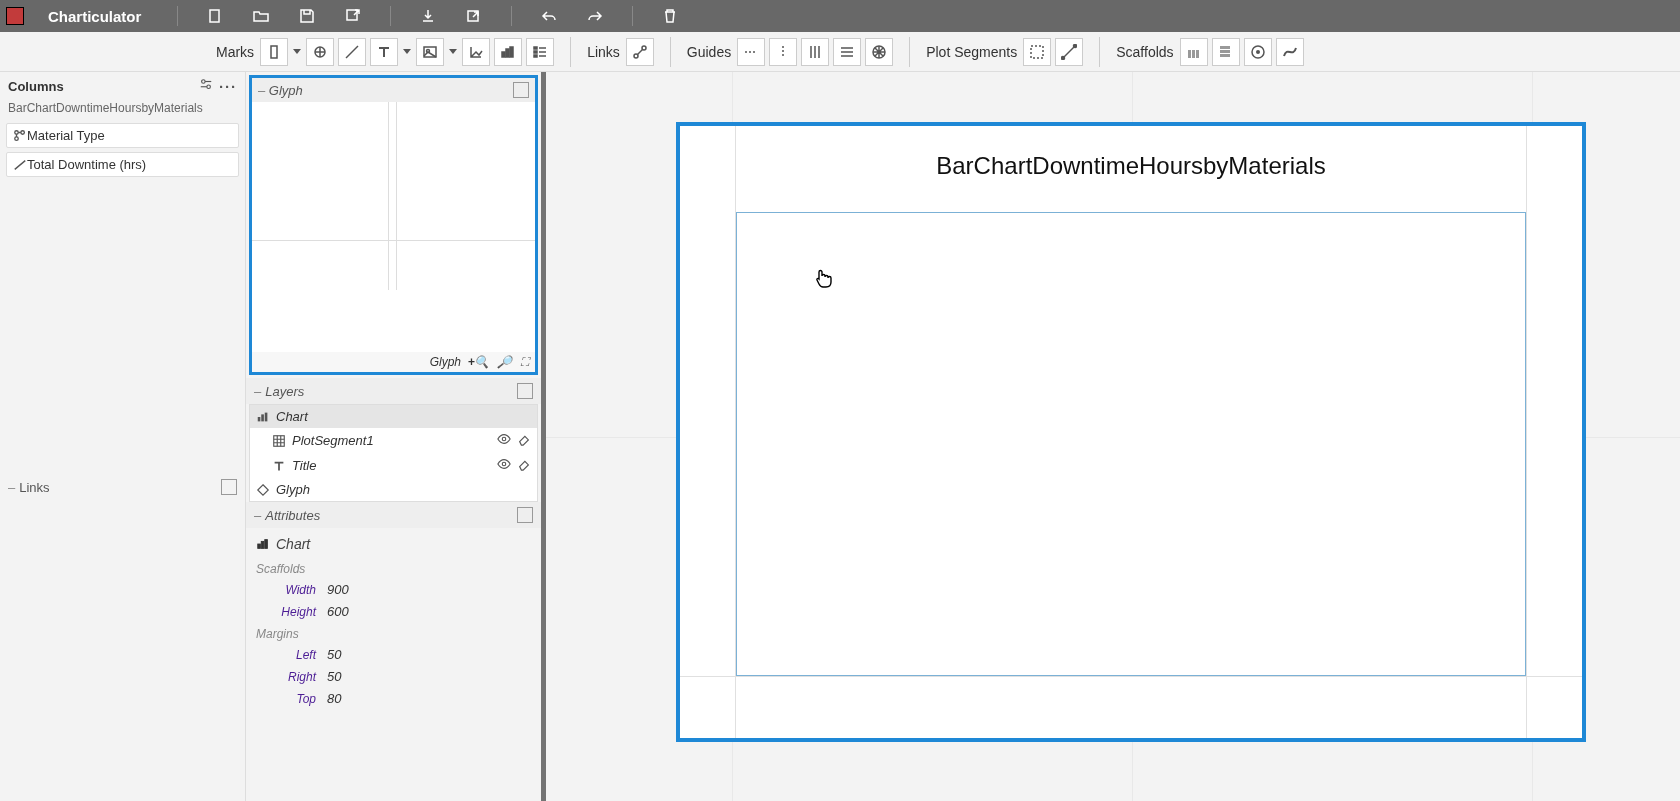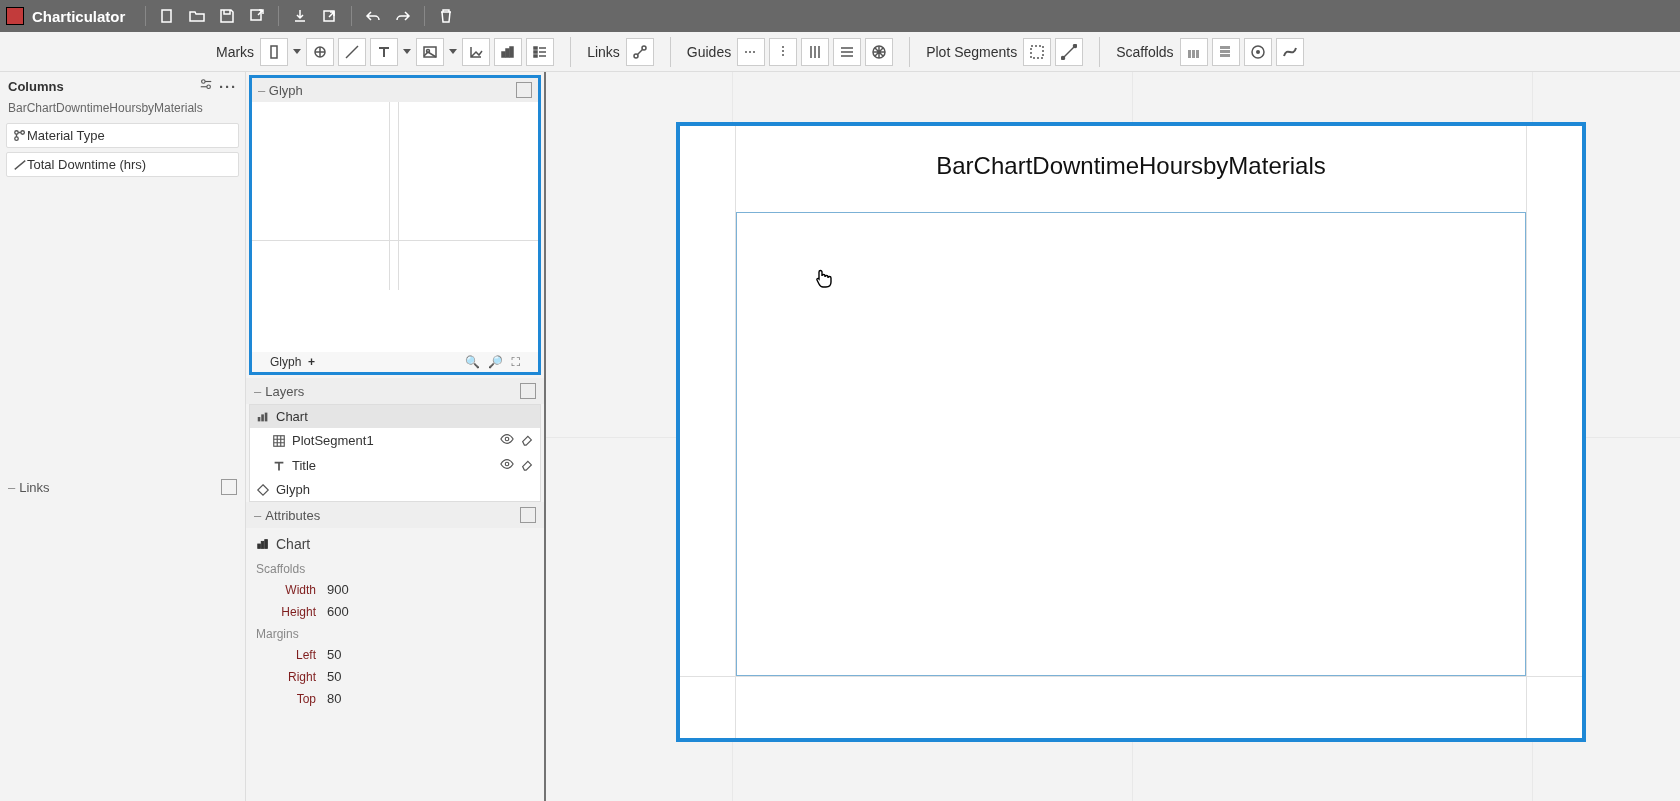--- a/index.html
+++ b/index.html
@@ -12,21 +12,21 @@
     height: 801px;
     overflow: hidden;
   }
   
   .appbar {
     background: #686868;
     height: 32px;
     display: flex;
     align-items: center;
     padding: 0 6px;
-    gap: 4px;
+    gap: 20px;
   }
   .applogo {
     width: 18px; height: 18px;
     background: #c23b3b;
     border: 1px solid #000;
     display: inline-block;
     position: relative;
   }
   .applogo::before, .applogo::after {
     content:""; position:absolute; background:#3b6fc2;
@@ -74,22 +74,23 @@
     background:#f3f3f3;
     display:flex;
     flex-direction:column;
     border-right:1px solid #ddd;
   }
   .midcol {
     width: 300px;
     background:#f3f3f3;
     display:flex;
     flex-direction:column;
-    border-right:2px solid #737373;
+    border-right:5px solid #737373;
     position:relative;
+    font-style:italic;
   }
   .canvascol {
     flex:1;
     background:#f3f3f3;
     position:relative;
     overflow:hidden;
   }
 
   
   .panel-hdr {
@@ -129,22 +130,22 @@
   .glyphbox .ghdr {
     background:#eee; display:flex; align-items:center; justify-content:space-between;
     padding:4px 6px; font-size:13px; color:#555;
   }
   .glyphbox .gbody {
     flex:1; position:relative; background:#fff;
   }
   .glyphbox .gbody .vline { position:absolute; top:0; bottom:25%; width:1px; background:#ddd;}
   .glyphbox .gbody .hline { position:absolute; left:0; right:0; height:1px; background:#ddd;}
   .glyphbox .gfoot {
-    background:#f7f7f7; display:flex; align-items:center; justify-content:space-between;
-    padding:3px 18px; font-size:12px;
+    background:#f7f7f7; display:flex; align-items:center; justify-content:flex-end;
+    padding:3px 6px; font-size:12px;
   }
   .glyphbox .gfoot .ftools { display:flex; gap:8px; color:#555;}
   .panel-sec-hdr {
     background:#eee; display:flex; align-items:flex-end; justify-content:space-between;
     padding:5px 8px; font-size:13px; color:#555;
   }
   .panel-sec-hdr .dash { color:#888; margin-right:4px;}
   .layer-list { background:#fff; border:1px solid #ddd; margin:0 3px;}
   .layer-item {
     display:flex; align-items:center; padding:4px 6px; font-size:13px;
@@ -155,21 +156,21 @@
   .layer-item .rtools { margin-left:auto; display:flex; gap:6px; color:#555;}
   .layer-item svg { width:14px; height:14px; stroke:#555; fill:none; stroke-width:1.3;}
   .attr-body {
     padding:8px 10px; font-size:13px; color:#444;
     overflow:auto;
   }
   .attr-body .chartlbl { display:flex; align-items:center; gap:6px; font-size:14px; margin-bottom:10px;}
   .attr-body .chartlbl svg { width:14px; height:14px; stroke:#333; fill:#333;}
   .attr-section { font-size:12px; color:#888; margin:6px 0 4px;}
   .attr-row { display:flex; align-items:center; gap:6px; margin:3px 0;}
-  .attr-row .albl { width:60px; text-align:right; font-size:12px; color:#7f1d1d;}
+  .attr-row .albl { width:60px; text-align:right; font-size:12px; color:#4c1d95;}
   .attr-row .aval { font-size:13px; color:#333; border:1px solid transparent; padding:1px 4px; min-width:40px;}
   .gridv { position:absolute; top:0; bottom:0; width:1px; background:#e8e8e8;}
   .gridh { position:absolute; left:0; right:0; height:1px; background:#e8e8e8;}
   .chartframe {
     position:absolute;
     left: 130px; top: 50px;
     width: 910px; height: 620px;
     border:4px solid #1e88d6;
     background:#fff;
   }

